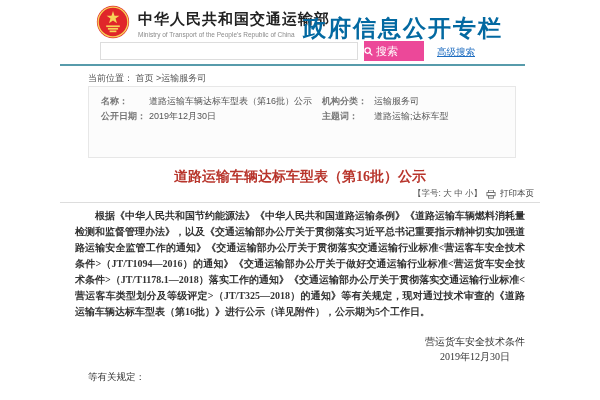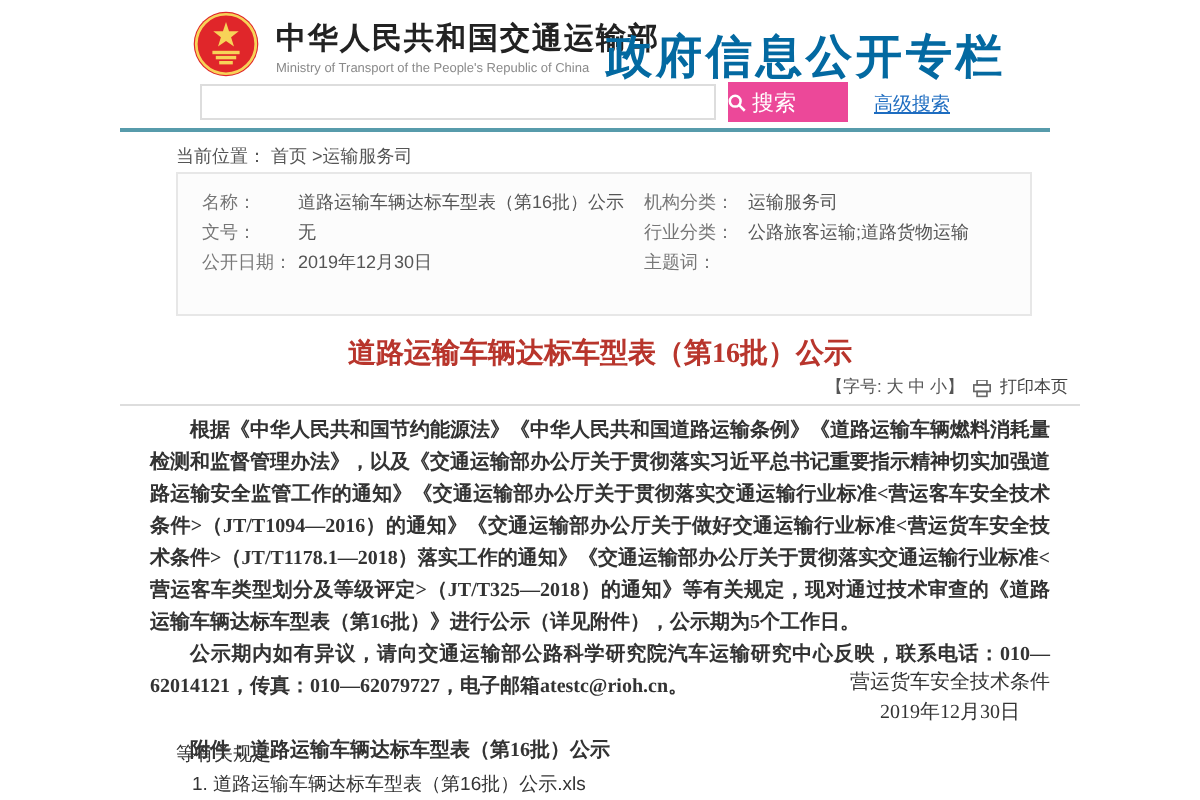--- a/index.html
+++ b/index.html
@@ -27,21 +27,21 @@
   .teal-rule { position:absolute; left:60px; top:64px; width:465px; height:2px; background:#579bab; }
 
   
   .breadcrumb { position:absolute; left:88px; top:72px; font-size:9px; color:#555; }
   .breadcrumb a { color:#555; text-decoration:none; cursor:pointer; }
 
   
   .meta { position:absolute; left:88px; top:86px; width:428px; height:72px;
     background:#fcfcfc; border:1px solid #e7e7e7; padding:7px 10px 0 12px; }
   .meta-row { display:flex; height:15px; line-height:15px; font-size:9px; }
-  .meta-label { width:48px; color:#777; }
+  .meta-label { width:48px; color:#777;font-weight:bold; }
   .meta-value { width:165px; color:#555; overflow:hidden; white-space:nowrap; }
   .meta-label.r { width:52px; margin-left:8px; }
   .meta-value.r { width:auto; }
 
   
   .article-title { position:absolute; left:60px; top:168px; width:480px;
     text-align:center; font-size:14px; font-weight:bold; color:#b8352c;
     font-family:"Liberation Serif","DejaVu Serif",serif; }
   .tools { position:absolute; right:66px; top:188px; font-size:8.5px; color:#555;
     display:flex; align-items:center; gap:4px;margin-left:11px; }
@@ -101,53 +101,45 @@
   </div>
 
   <div class="meta">
     <div class="meta-row">
       <span class="meta-label">名称：</span>
       <span class="meta-value">道路运输车辆达标车型表（第16批）公示</span>
       <span class="meta-label r">机构分类：</span>
       <span class="meta-value r">运输服务司</span>
     </div>
     <div class="meta-row">
-      <span class="meta-label">文号：</span>
-      <span class="meta-value">无</span>
-      <span class="meta-label r">行业分类：</span>
-      <span class="meta-value r">公路旅客运输;道路货物运输</span>
-    </div>
-    <div class="meta-row">
       <span class="meta-label">公开日期：</span>
       <span class="meta-value">2019年12月30日</span>
       <span class="meta-label r">主题词：</span>
+      <span class="meta-value r">道路运输;达标车型</span>
     </div>
   </div>
 
   <div class="article-title">道路运输车辆达标车型表（第16批）公示</div>
 
   <div class="tools">
     <span class="sizes">【字号: 大 中 小】</span>
     <svg width="10" height="9" viewBox="0 0 12 11">
       <rect x="3" y="0" width="6" height="3" fill="none" stroke="#666" stroke-width="1"></rect>
       <rect x="1" y="3" width="10" height="4" fill="none" stroke="#666" stroke-width="1"></rect>
       <rect x="3" y="7" width="6" height="3" fill="none" stroke="#666" stroke-width="1"></rect>
     </svg>
     <span class="print">打印本页</span>
   </div>
 
   <div class="gray-rule"></div>
 
   <div class="body-text">
     <p>根据《中华人民共和国节约能源法》《中华人民共和国道路运输条例》《道路运输车辆燃料消耗量检测和监督管理办法》，以及《交通运输部办公厅关于贯彻落实习近平总书记重要指示精神切实加强道路运输安全监管工作的通知》《交通运输部办公厅关于贯彻落实交通运输行业标准&lt;营运客车安全技术条件&gt;（JT/T1094—2016）的通知》《交通运输部办公厅关于做好交通运输行业标准&lt;营运货车安全技术条件&gt;（JT/T1178.1—2018）落实工作的通知》《交通运输部办公厅关于贯彻落实交通运输行业标准&lt;营运客车类型划分及等级评定&gt;（JT/T325—2018）的通知》等有关规定，现对通过技术审查的《道路运输车辆达标车型表（第16批）》进行公示（详见附件），公示期为5个工作日。</p>
-    <p>公示期内如有异议，请向交通运输部公路科学研究院汽车运输研究中心反映，联系电话：010—62014121，传真：010—62079727，电子邮箱atestc@rioh.cn。</p>
-    <p class="attach-line">附件：道路运输车辆达标车型表（第16批）公示</p>
   </div>
 
   <div class="signature">
     <div>营运货车安全技术条件</div>
     <div>2019年12月30日</div>
   </div>
 
   <div class="attach-heading">等有关规定：</div>
-  <a class="attach-item">1.  道路运输车辆达标车型表（第16批）公示.xls</a>
 
 </div>
 
 </body></html>

